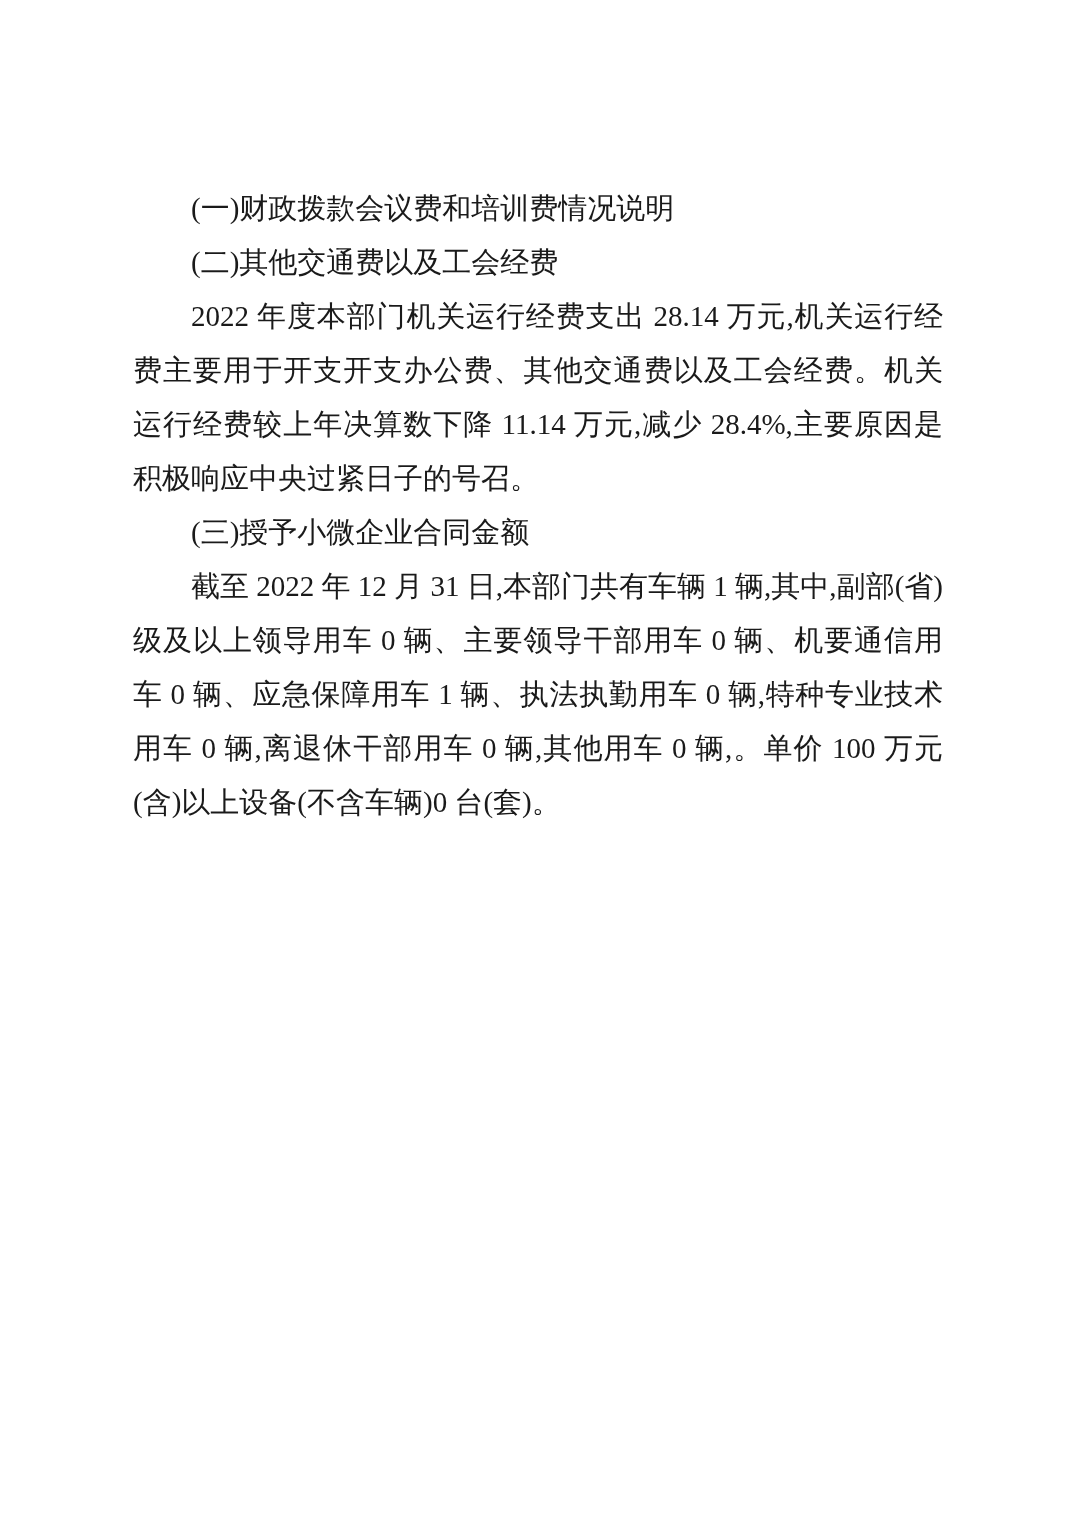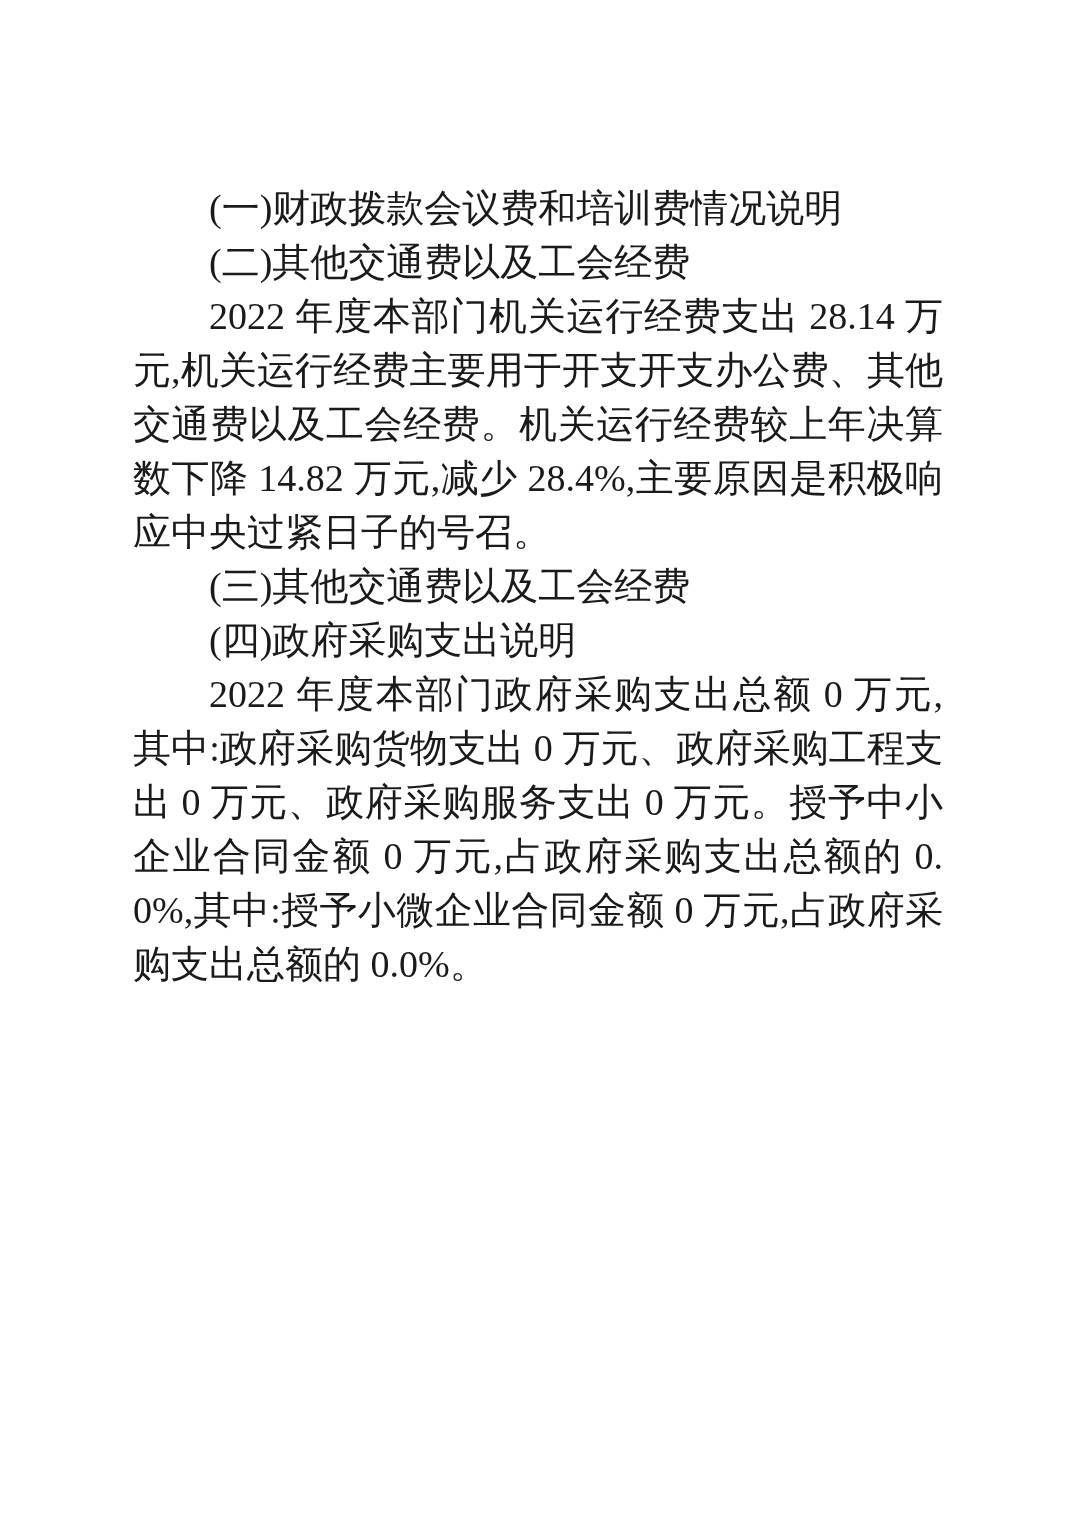--- a/index.html
+++ b/index.html
@@ -15,21 +15,21 @@
   }
   .page {
     position: absolute;
     left: 133px;
     top: 181px;
     width: 810px;
   }
   .doc-heading,
   .doc-para {
     font-family: "Liberation Serif", "DejaVu Serif", serif;
-    font-size: 38px;
+    font-size: 29px;
     line-height: 54px;
     font-weight: normal;
     color: #1a1a1a;
     margin: 0;
     padding: 0;
     text-align: justify;
     text-justify: inter-character;
     text-indent: 2em;
     word-break: break-all;
   }
@@ -38,25 +38,22 @@
 <body>
 
 <div class="page">
 
   <section>
     <h3 class="doc-heading">(一)财政拨款会议费和培训费情况说明</h3>
   </section>
 
   <section>
     <h3 class="doc-heading">(二)其他交通费以及工会经费</h3>
-    <p class="doc-para">2022 年度本部门机关运行经费支出 28.14 万元,机关运行经费主要用于开支开支办公费、其他交通费以及工会经费。机关运行经费较上年决算数下降 14.82 万元,减少 28.4%,主要原因是积极响应中央过紧日子的号召。</p>
+    <p class="doc-para">2022 年度本部门机关运行经费支出 28.14 万元,机关运行经费主要用于开支开支办公费、其他交通费以及工会经费。机关运行经费较上年决算数下降 11.14 万元,减少 28.4%,主要原因是积极响应中央过紧日子的号召。</p>
   </section>
 
   <section>
-    <h3 class="doc-heading">(三)其他交通费以及工会经费</h3>
+    <h3 class="doc-heading">(三)授予小微企业合同金额</h3>
+    <p class="doc-para">截至 2022 年 12 月 31 日,本部门共有车辆 1 辆,其中,副部(省)级及以上领导用车 0 辆、主要领导干部用车 0 辆、机要通信用车 0 辆、应急保障用车 1 辆、执法执勤用车 0 辆,特种专业技术用车 0 辆,离退休干部用车 0 辆,其他用车 0 辆,。单价 100 万元(含)以上设备(不含车辆)0 台(套)。</p>
   </section>
 
-  <section>
-    <h3 class="doc-heading">(四)政府采购支出说明</h3>
-    <p class="doc-para">2022 年度本部门政府采购支出总额 0 万元,其中:政府采购货物支出 0 万元、政府采购工程支出 0 万元、政府采购服务支出 0 万元。授予中小企业合同金额 0 万元,占政府采购支出总额的 0.0%,其中:授予小微企业合同金额 0 万元,占政府采购支出总额的 0.0%。</p>
-  </section>
 
 </div>
 
 </body></html>

